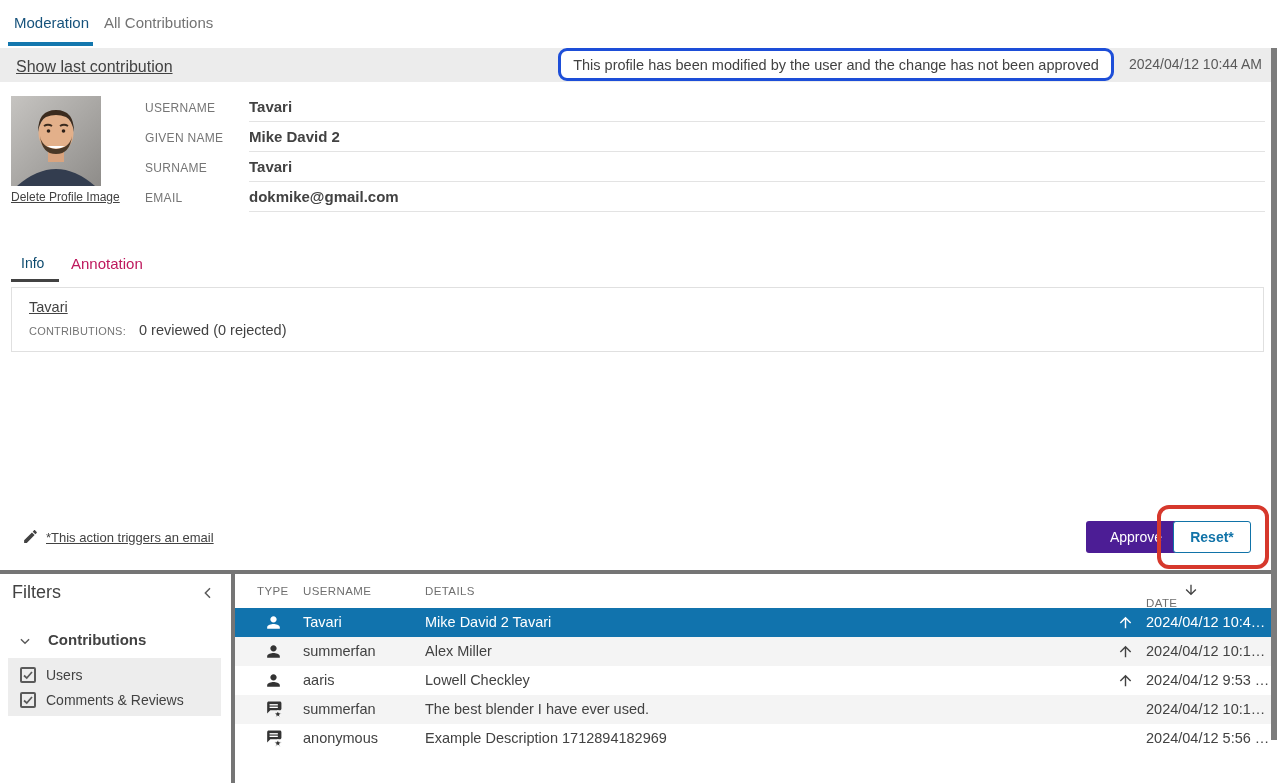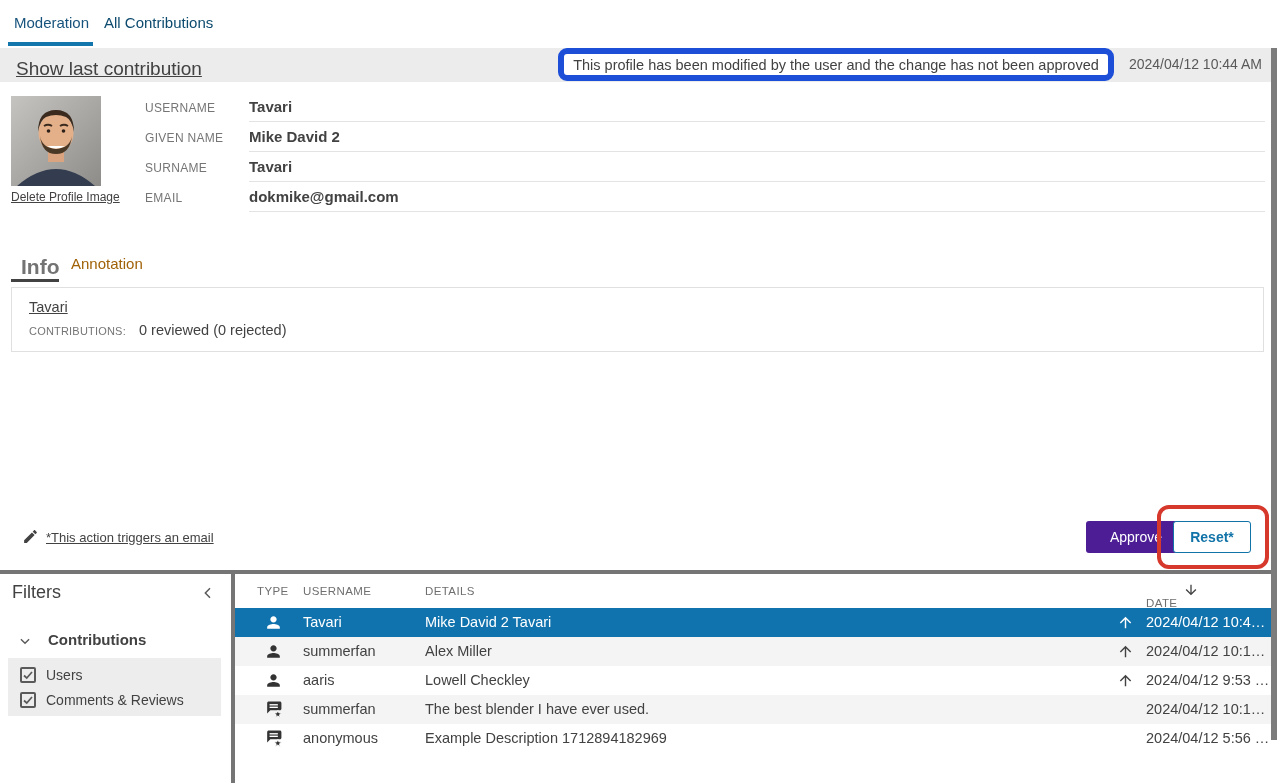--- a/index.html
+++ b/index.html
@@ -4,40 +4,40 @@
 <style>
   * { margin:0; padding:0; box-sizing:border-box; font-family:"Liberation Sans", sans-serif; }
   html,body { background:#fff; }
   .stage { position:relative; width:1277px; height:783px; background:#fff; overflow:hidden; }
   .abs { position:absolute; }
 
   
   .tabbar { left:0; top:0; width:1277px; height:48px; background:#fff; }
   .tab-moderation { left:14px; top:14px; font-size:15px; font-weight:400; color:#17537c; cursor:pointer; }
   .tab-underline { left:8px; top:42px; width:85px; height:4px; background:#1377ae; }
-  .tab-all { left:104px; top:14px; font-size:15px; color:#0c4a6e; cursor:pointer; }
+  .tab-all { left:104px; top:14px; font-size:15px; color:#737373; cursor:pointer; }
 
   
   .topbar { left:0; top:48px; width:1277px; height:34px; background:#ececec; }
-  .show-last { left:16px; top:10px; font-size:19px; color:#424242; text-decoration:underline; cursor:pointer; }
-  .warn-box { left:558px; top:0px; width:556px; height:33px; background:#fff; border:6px solid #1d4ed8; border-radius:9px;
+  .show-last { left:16px; top:10px; font-size:16px; color:#424242; text-decoration:underline; cursor:pointer; }
+  .warn-box { left:558px; top:0px; width:556px; height:33px; background:#fff; border:3px solid #1d4ed8; border-radius:9px;
               display:flex; align-items:center; justify-content:center; font-size:14.5px; color:#424242; }
   .topbar-date { right:15px; top:8px; font-size:14px; color:#595959; }
 
   
   .avatar { left:11px; top:96px; width:90px; height:90px; overflow:hidden; }
   .delete-link { left:11px; top:190px; font-size:12px; color:#424242; text-decoration:underline; cursor:pointer; }
   .field-row { left:0; width:1277px; height:30px; }
   .field-label { position:absolute; left:145px; top:0; line-height:30px; font-size:12px; color:#757575; letter-spacing:.3px; }
   .field-value { position:absolute; left:249px; right:12px; top:0; height:29px; line-height:28px; font-size:15px; font-weight:700; color:#424242; border-bottom:1px solid #e3e3e3; }
 
   
-  .subtab-info { left:21px; top:255px; font-size:21px; font-weight:700; color:#737373; cursor:pointer; }
+  .subtab-info { left:21px; top:255px; font-size:14px; font-weight:400; color:#0c4a6e; cursor:pointer; }
   .subtab-underline { left:11px; top:279px; width:48px; height:3px; background:#424242; }
-  .subtab-annotation { left:71px; top:255px; font-size:15px; color:#a16207; cursor:pointer; }
+  .subtab-annotation { left:71px; top:255px; font-size:15px; color:#be185d; cursor:pointer; }
 
   
   .infobox { left:11px; top:287px; width:1253px; height:65px; border:1px solid #e0e0e0; background:#fff; }
   .user-link { left:17px; top:11px; font-size:14.5px; color:#424242; text-decoration:underline; cursor:pointer; }
   .contrib-label { left:17px; top:37px; font-size:11px; color:#757575; letter-spacing:.2px; }
   .contrib-value { left:127px; top:34px; font-size:14.5px; color:#424242;text-align:right; }
 
   
   .pencil { left:22px; top:528px; width:17px; height:17px; }
   .email-link { left:46px; top:530px; font-size:13px; color:#424242; text-decoration:underline; cursor:pointer; }

